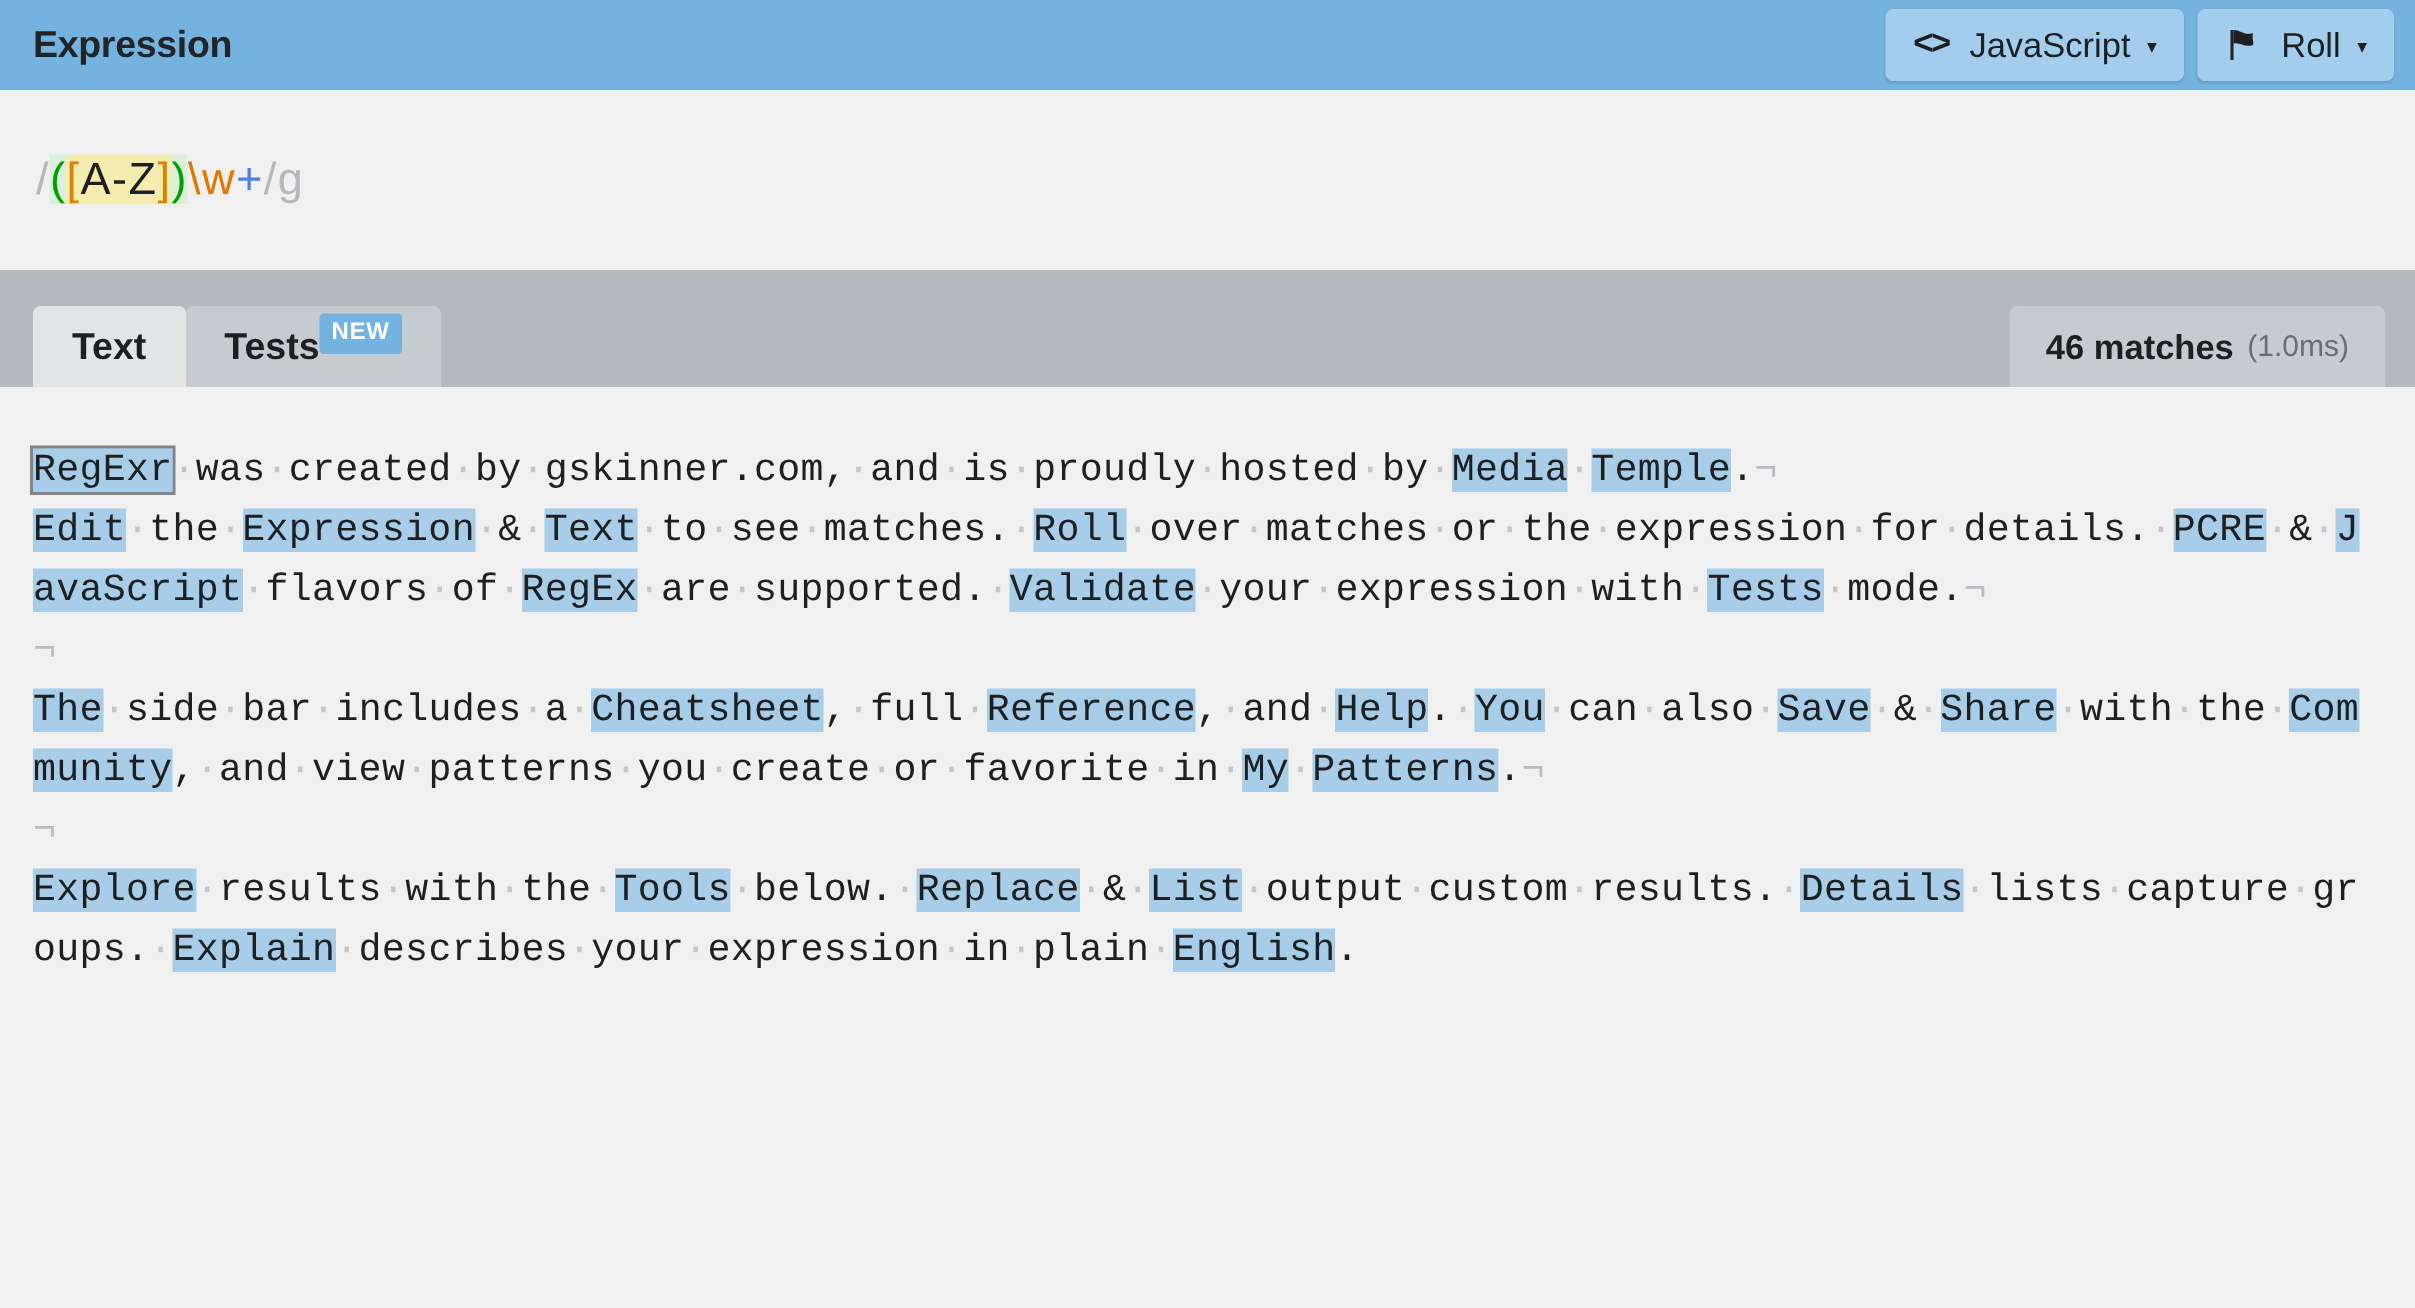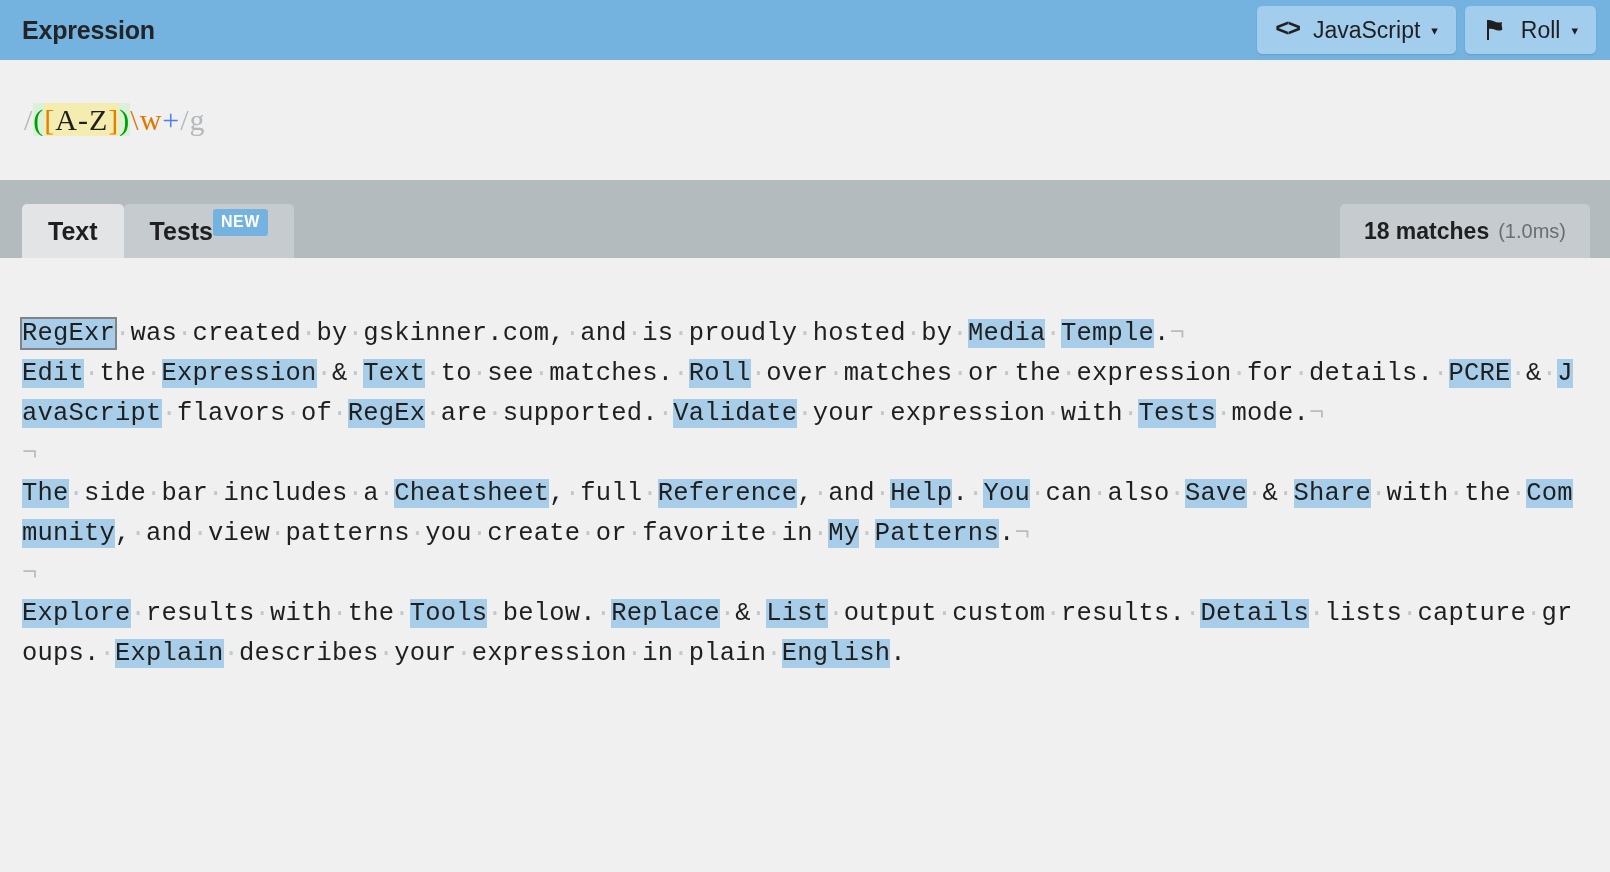--- a/index.html
+++ b/index.html
@@ -60,21 +60,21 @@
 
   
   #expr-wrap {
     height: 120px;
     background: #f0f0f0;
     display: flex;
     align-items: center;
     padding: 0 24px;
   }
   #expr {
-    font-family: Liberation Serif, serif;
+    font-family: Liberation Sans, sans-serif;
     font-size: 30px;
     letter-spacing: 1px;
     white-space: pre;
     line-height: 1.35;
   }
   .tok-delim   { color: #b4b8ba; }
   .tok-flags   { color: #b4b8ba; }
   .tok-group   { color: #00a000; background: #daf0d9; }
   .tok-set     { color: #e08000; background: #f5ecb0; }
   .tok-setchar { color: #1d1f21; background: #f5ecb0; }
@@ -133,21 +133,21 @@
   #match-time {
     font-size: 20px;
     color: #6a6e71;
     margin-left: 9px;
   }
 
   
   #text-area {
     background: #f0f0f0;
     height: 457px;
-    padding: 56px 22px 0 22px;
+    padding: 36px 22px 0 22px;
     overflow: hidden;
   }
   #doc {
     font-family: "Liberation Mono", monospace;
     font-size: 25.5px;
     line-height: 40px;
     color: #1d1f21;
     white-space: pre-wrap;
     word-break: break-word;
     letter-spacing: 0.2px;
@@ -191,20 +191,20 @@
 
 <div id="tabbar">
   <div class="tab active">
     <span>Text</span>
   </div>
   <div class="tab inactive">
     <span>Tests</span>
     <span class="new-badge">NEW</span>
   </div>
   <div id="match-info">
-    <span id="match-count">18 matches</span>
+    <span id="match-count">46 matches</span>
     <span id="match-time">(1.0ms)</span>
   </div>
 </div>
 
 <div id="text-area">
   <div id="doc"><div><span class="hl-hover">RegExr</span><span class="sp">·</span><span>was</span><span class="sp">·</span><span>created</span><span class="sp">·</span><span>by</span><span class="sp">·</span><span>gskinner.com,</span><span class="sp">·</span><span>and</span><span class="sp">·</span><span>is</span><span class="sp">·</span><span>proudly</span><span class="sp">·</span><span>hosted</span><span class="sp">·</span><span>by</span><span class="sp">·</span><span class="hl">Media</span><span class="sp">·</span><span class="hl">Temple</span><span>.</span><span class="nl">¬</span></div><div><span class="hl">Edit</span><span class="sp">·</span><span>the</span><span class="sp">·</span><span class="hl">Expression</span><span class="sp">·</span><span>&amp;</span><span class="sp">·</span><span class="hl">Text</span><span class="sp">·</span><span>to</span><span class="sp">·</span><span>see</span><span class="sp">·</span><span>matches.</span><span class="sp">·</span><span class="hl">Roll</span><span class="sp">·</span><span>over</span><span class="sp">·</span><span>matches</span><span class="sp">·</span><span>or</span><span class="sp">·</span><span>the</span><span class="sp">·</span><span>expression</span><span class="sp">·</span><span>for</span><span class="sp">·</span><span>details.</span><span class="sp">·</span><span class="hl">PCRE</span><span class="sp">·</span><span>&amp;</span><span class="sp">·</span><span class="hl">JavaScript</span><span class="sp">·</span><span>flavors</span><span class="sp">·</span><span>of</span><span class="sp">·</span><span class="hl">RegEx</span><span class="sp">·</span><span>are</span><span class="sp">·</span><span>supported.</span><span class="sp">·</span><span class="hl">Validate</span><span class="sp">·</span><span>your</span><span class="sp">·</span><span>expression</span><span class="sp">·</span><span>with</span><span class="sp">·</span><span class="hl">Tests</span><span class="sp">·</span><span>mode.</span><span class="nl">¬</span></div><div style="min-height: 40px;"><span class="nl">¬</span></div><div><span class="hl">The</span><span class="sp">·</span><span>side</span><span class="sp">·</span><span>bar</span><span class="sp">·</span><span>includes</span><span class="sp">·</span><span>a</span><span class="sp">·</span><span class="hl">Cheatsheet</span><span>,</span><span class="sp">·</span><span>full</span><span class="sp">·</span><span class="hl">Reference</span><span>,</span><span class="sp">·</span><span>and</span><span class="sp">·</span><span class="hl">Help</span><span>.</span><span class="sp">·</span><span class="hl">You</span><span class="sp">·</span><span>can</span><span class="sp">·</span><span>also</span><span class="sp">·</span><span class="hl">Save</span><span class="sp">·</span><span>&amp;</span><span class="sp">·</span><span class="hl">Share</span><span class="sp">·</span><span>with</span><span class="sp">·</span><span>the</span><span class="sp">·</span><span class="hl">Community</span><span>,</span><span class="sp">·</span><span>and</span><span class="sp">·</span><span>view</span><span class="sp">·</span><span>patterns</span><span class="sp">·</span><span>you</span><span class="sp">·</span><span>create</span><span class="sp">·</span><span>or</span><span class="sp">·</span><span>favorite</span><span class="sp">·</span><span>in</span><span class="sp">·</span><span class="hl">My</span><span class="sp">·</span><span class="hl">Patterns</span><span>.</span><span class="nl">¬</span></div><div style="min-height: 40px;"><span class="nl">¬</span></div><div><span class="hl">Explore</span><span class="sp">·</span><span>results</span><span class="sp">·</span><span>with</span><span class="sp">·</span><span>the</span><span class="sp">·</span><span class="hl">Tools</span><span class="sp">·</span><span>below.</span><span class="sp">·</span><span class="hl">Replace</span><span class="sp">·</span><span>&amp;</span><span class="sp">·</span><span class="hl">List</span><span class="sp">·</span><span>output</span><span class="sp">·</span><span>custom</span><span class="sp">·</span><span>results.</span><span class="sp">·</span><span class="hl">Details</span><span class="sp">·</span><span>lists</span><span class="sp">·</span><span>capture</span><span class="sp">·</span><span>groups.</span><span class="sp">·</span><span class="hl">Explain</span><span class="sp">·</span><span>describes</span><span class="sp">·</span><span>your</span><span class="sp">·</span><span>expression</span><span class="sp">·</span><span>in</span><span class="sp">·</span><span>plain</span><span class="sp">·</span><span class="hl">English</span><span>.</span></div></div>
 </div>
 
 </body></html>

